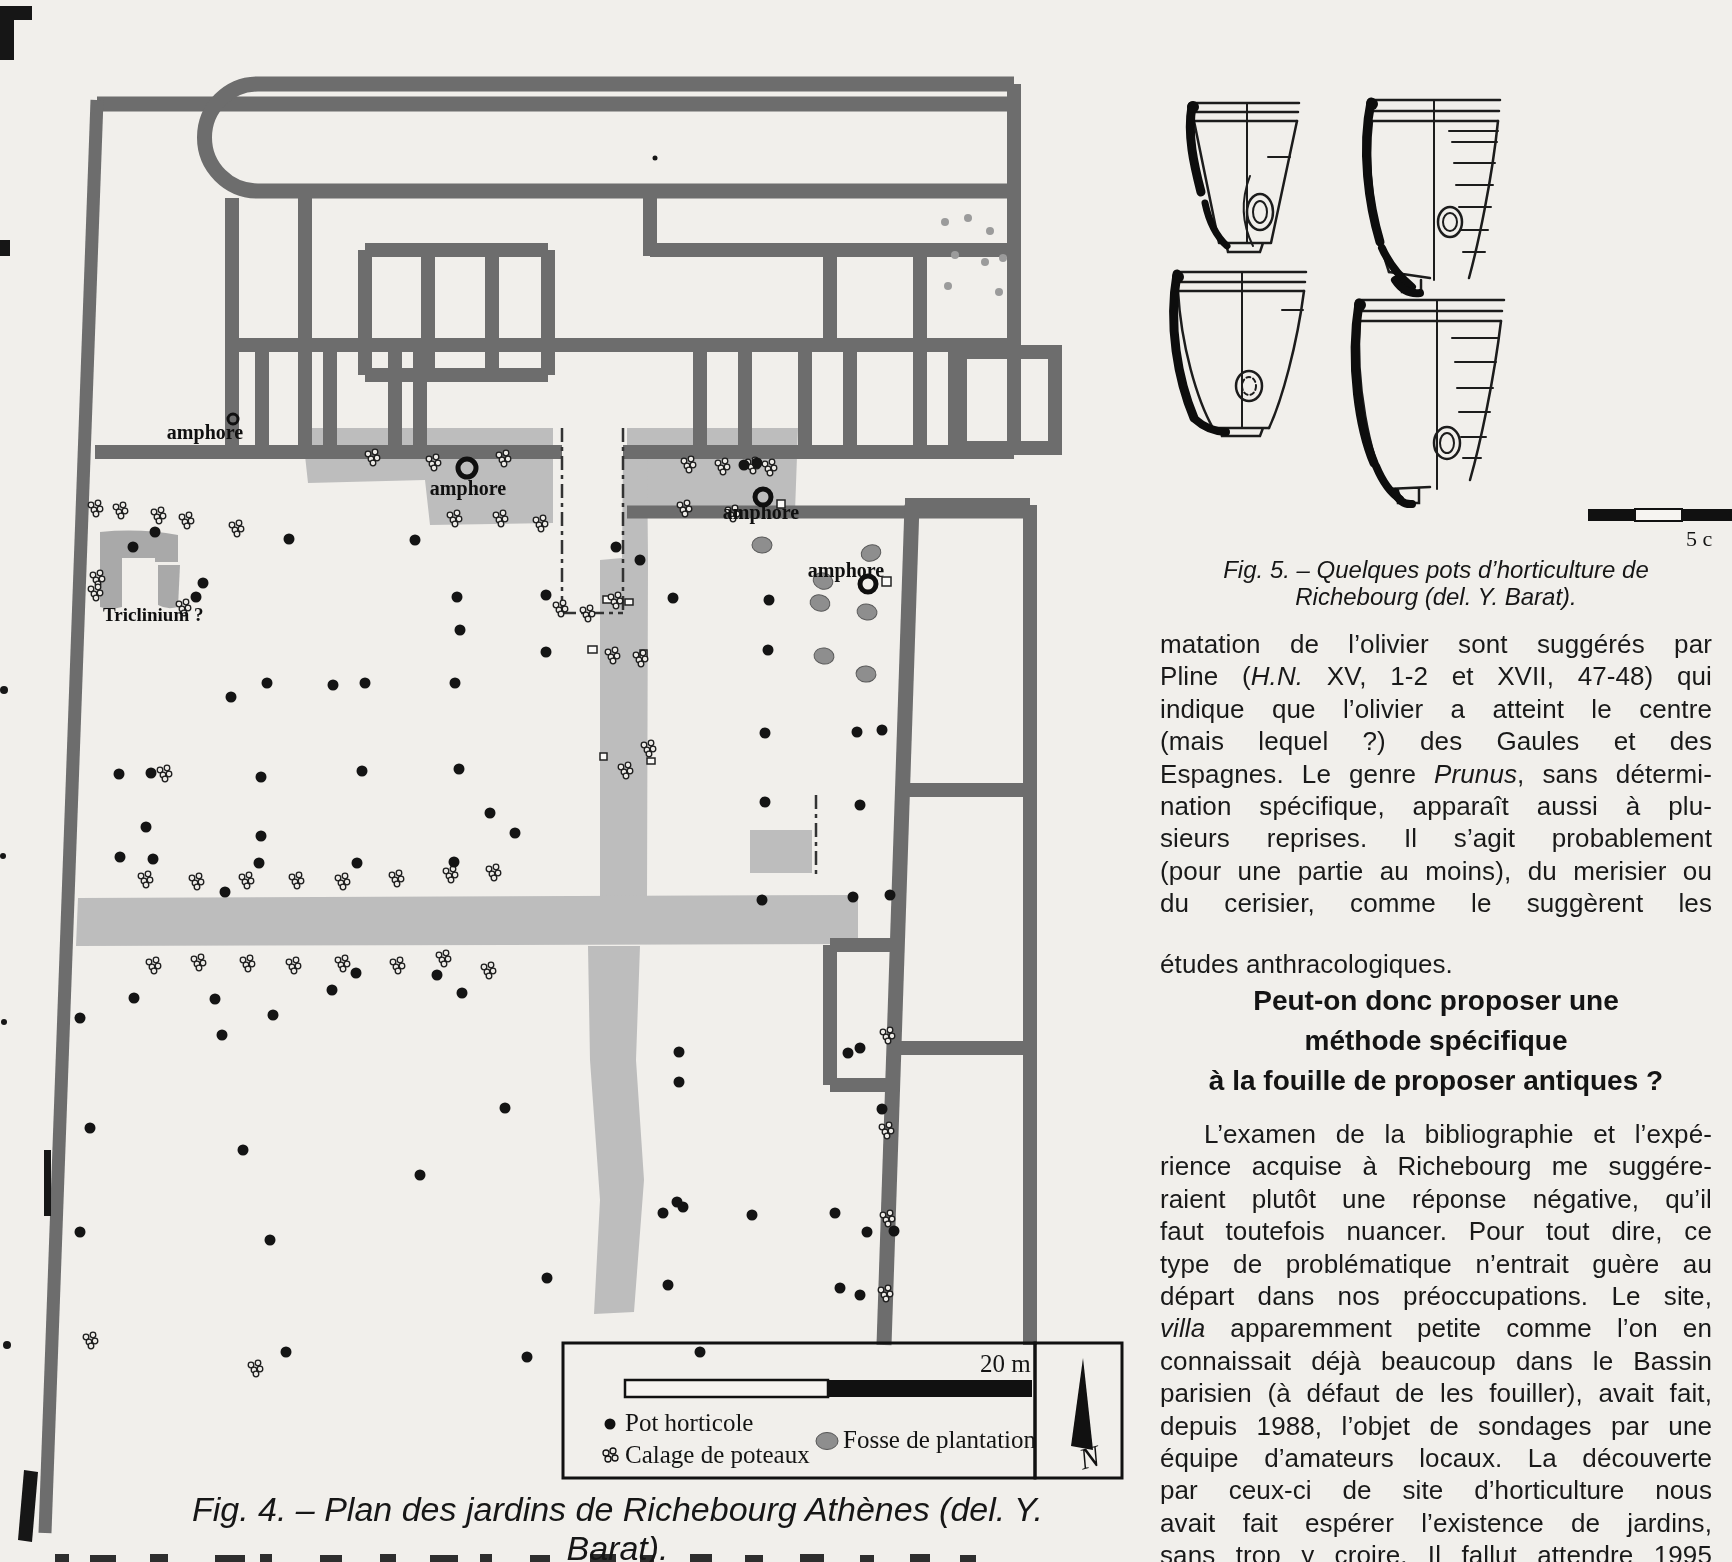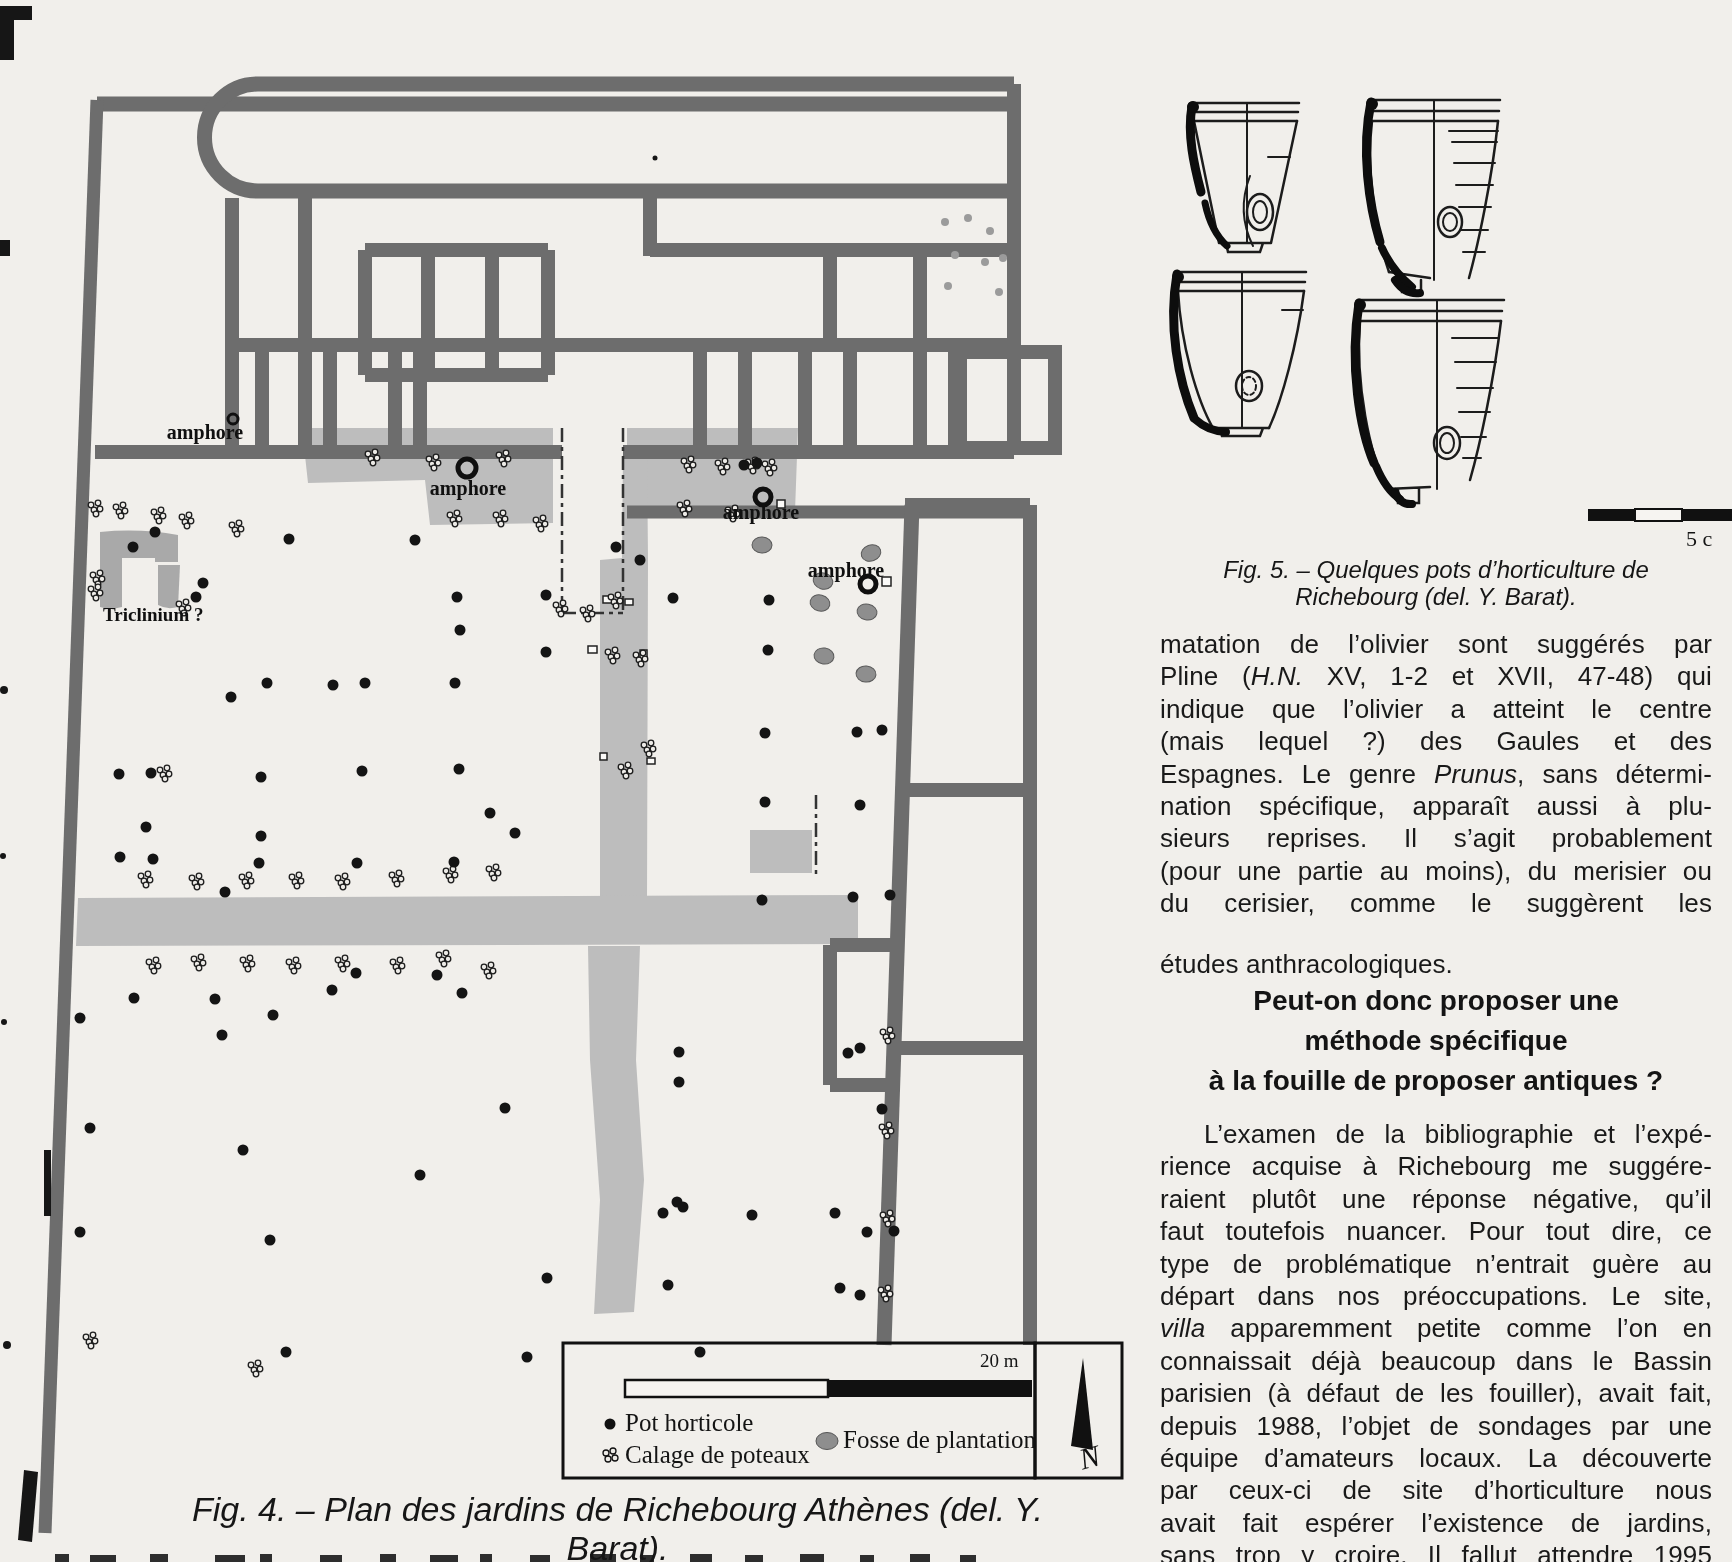--- a/index.html
+++ b/index.html
@@ -6,21 +6,21 @@
   .page{position:relative;width:1732px;height:1562px;background:#f1efeb;overflow:hidden;
         font-family:"Liberation Sans",sans-serif;color:#1b1b1b;}
   svg.gfx{position:absolute;left:0;top:0;}
   
   .map-label{position:absolute;transform:translateX(-50%);font-family:"Liberation Serif",serif;
              font-weight:600;font-size:20px;color:#101010;white-space:nowrap;}
   .tric-label{position:absolute;font-family:"Liberation Serif",serif;font-weight:700;
               font-size:19px;color:#101010;white-space:nowrap;}
   .leg-label{position:absolute;font-family:"Liberation Serif",serif;font-size:25px;
              color:#141414;white-space:nowrap;}
-  .scale-label{position:absolute;font-family:"Liberation Serif",serif;font-size:19px;color:#141414;text-align:right;}
+  .scale-label{position:absolute;font-family:"Liberation Serif",serif;font-size:25px;color:#141414;text-align:right;}
   .scale-label-sm{position:absolute;font-family:"Liberation Serif",serif;font-size:22px;color:#141414;}
   
   .caption{position:absolute;font-style:italic;color:#161616;text-align:center;}
   #fig4-caption{left:165px;top:1490px;width:905px;font-size:34px;}
   #fig5-caption{left:1130px;top:556px;width:612px;font-size:24px;line-height:27px;}
   
   .col{position:absolute;left:1160px;width:552px;font-size:26px;line-height:32.4px;
        letter-spacing:.1px;color:#191919;}
   #para1{top:628px;}
   #para2{top:1118px;}

